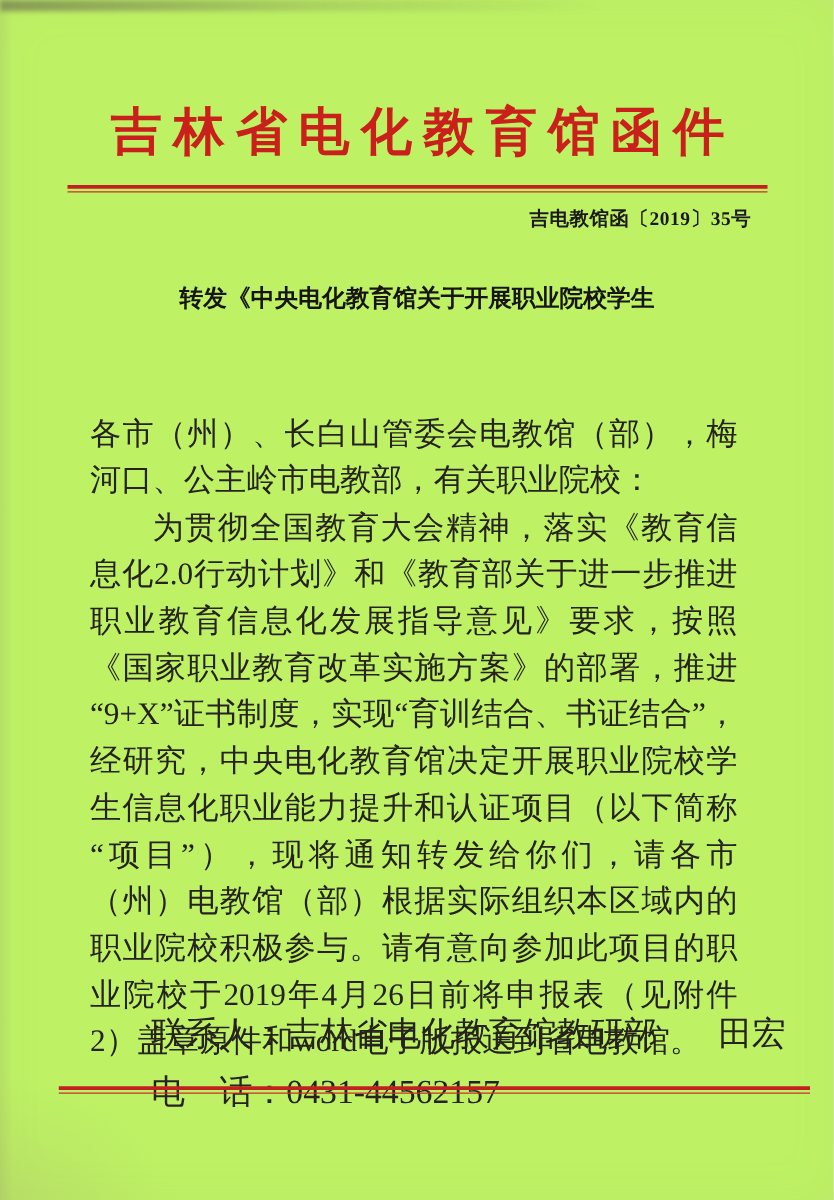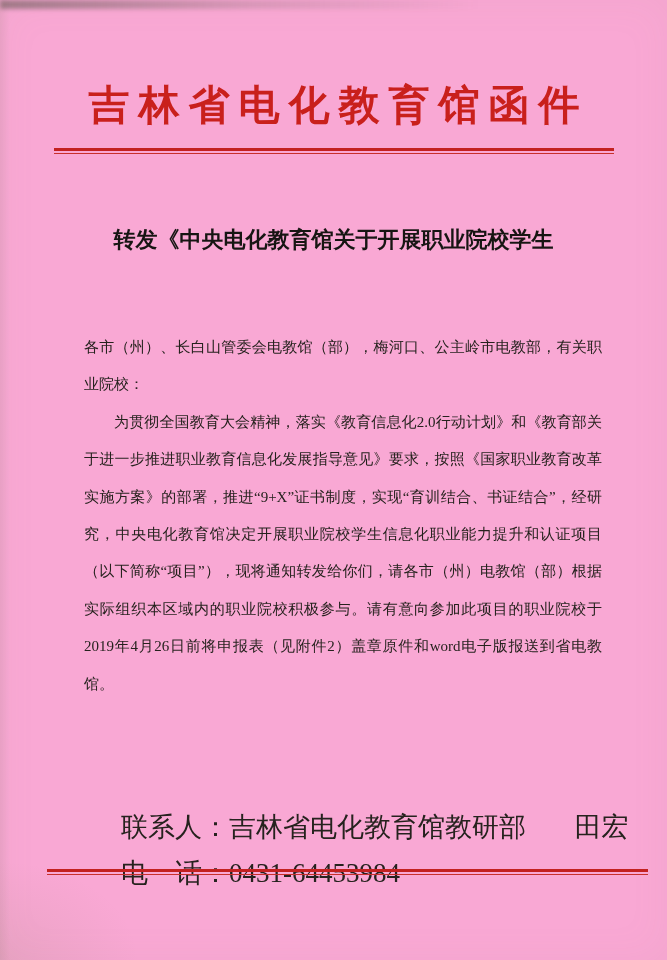--- a/index.html
+++ b/index.html
@@ -1,20 +1,20 @@
 <!DOCTYPE html>
 <html lang="zh"><head>
 <meta charset="utf-8">
 <style>
   html,body { margin:0; padding:0; background:#e9e6e0; }
   .page {
     position:relative;
     width:667px; height:960px;
     margin:0 auto;
-    background:#f9a8d4;
+    background:#bef264;
     font-family:"Liberation Serif","DejaVu Serif",serif;
     color:#221f1c;
     overflow:hidden;
     box-shadow: inset 0 0 40px rgba(160,145,125,0.07);
   }
   
   .scan-edge-top {
     position:absolute; top:0; left:0; right:0; height:9px;
     background:linear-gradient(to right, rgba(92,84,76,.55), rgba(92,84,76,.18) 38%, rgba(92,84,76,0) 72%);
     filter:blur(2px);
@@ -50,28 +50,28 @@
     margin:0;
     font-size:15.5px; font-weight:bold;
     letter-spacing:0.5px;
     color:#1c1a18;
   }
   
   .doc-title {
     position:absolute; top:219px; left:30px; right:30px;
     margin:0;
     text-align:center;
-    font-size:22px; font-weight:bold;
+    font-size:19px; font-weight:bold;
     line-height:42px;
     color:#171513;
   }
   
   .body-text {
-    position:absolute; top:329px; left:84px; width:518px;
-    font-size:15px;
+    position:absolute; top:329px; left:72px; width:518px;
+    font-size:25px;
     line-height:37.4px;
     text-align:justify;
     color:#26221e;
   }
   .body-text p { margin:0; }
   .body-text .para { text-indent:2em; }
   
   .contact-block {
     position:absolute; top:804px; left:121px;
     font-size:27px;
@@ -86,34 +86,35 @@
 <div class="page">
 
   <div class="scan-edge-top"></div>
   <div class="scan-edge-left"></div>
   <div class="scan-smudge-bl"></div>
 
   <h1 class="letterhead-title">吉林省电化教育馆函件</h1>
 
   <div class="double-rule rule-top"></div>
 
+  <p class="doc-number">吉电教馆函〔2019〕35号</p>
 
   <h2 class="doc-title">
     <span>转发《中央电化教育馆关于开展职业院校学生</span><br>
   </h2>
 
   <div class="body-text">
     <p class="salutation">各市（州）、长白山管委会电教馆（部），梅河口、公主岭市电教部，有关职业院校：</p>
     <p class="para">为贯彻全国教育大会精神，落实《教育信息化2.0行动计划》和《教育部关于进一步推进职业教育信息化发展指导意见》要求，按照《国家职业教育改革实施方案》的部署，推进“9+X”证书制度，实现“育训结合、书证结合”，经研究，中央电化教育馆决定开展职业院校学生信息化职业能力提升和认证项目（以下简称“项目”），现将通知转发给你们，请各市（州）电教馆（部）根据实际组织本区域内的职业院校积极参与。请有意向参加此项目的职业院校于2019年4月26日前将申报表（见附件2）盖章原件和word电子版报送到省电教馆。</p>
   </div>
 
   <div class="contact-block">
     <div>
       <span>联系人：</span><span>吉林省电化教育馆教研部</span><span class="contact-name">田宏</span>
     </div>
     <div>
-      <span>电　话：</span><span>0431-64453984</span>
+      <span>电　话：</span><span>0431-44562157</span>
     </div>
   </div>
 
   <div class="double-rule rule-bottom"></div>
 
 </div>
 
 </body></html>

